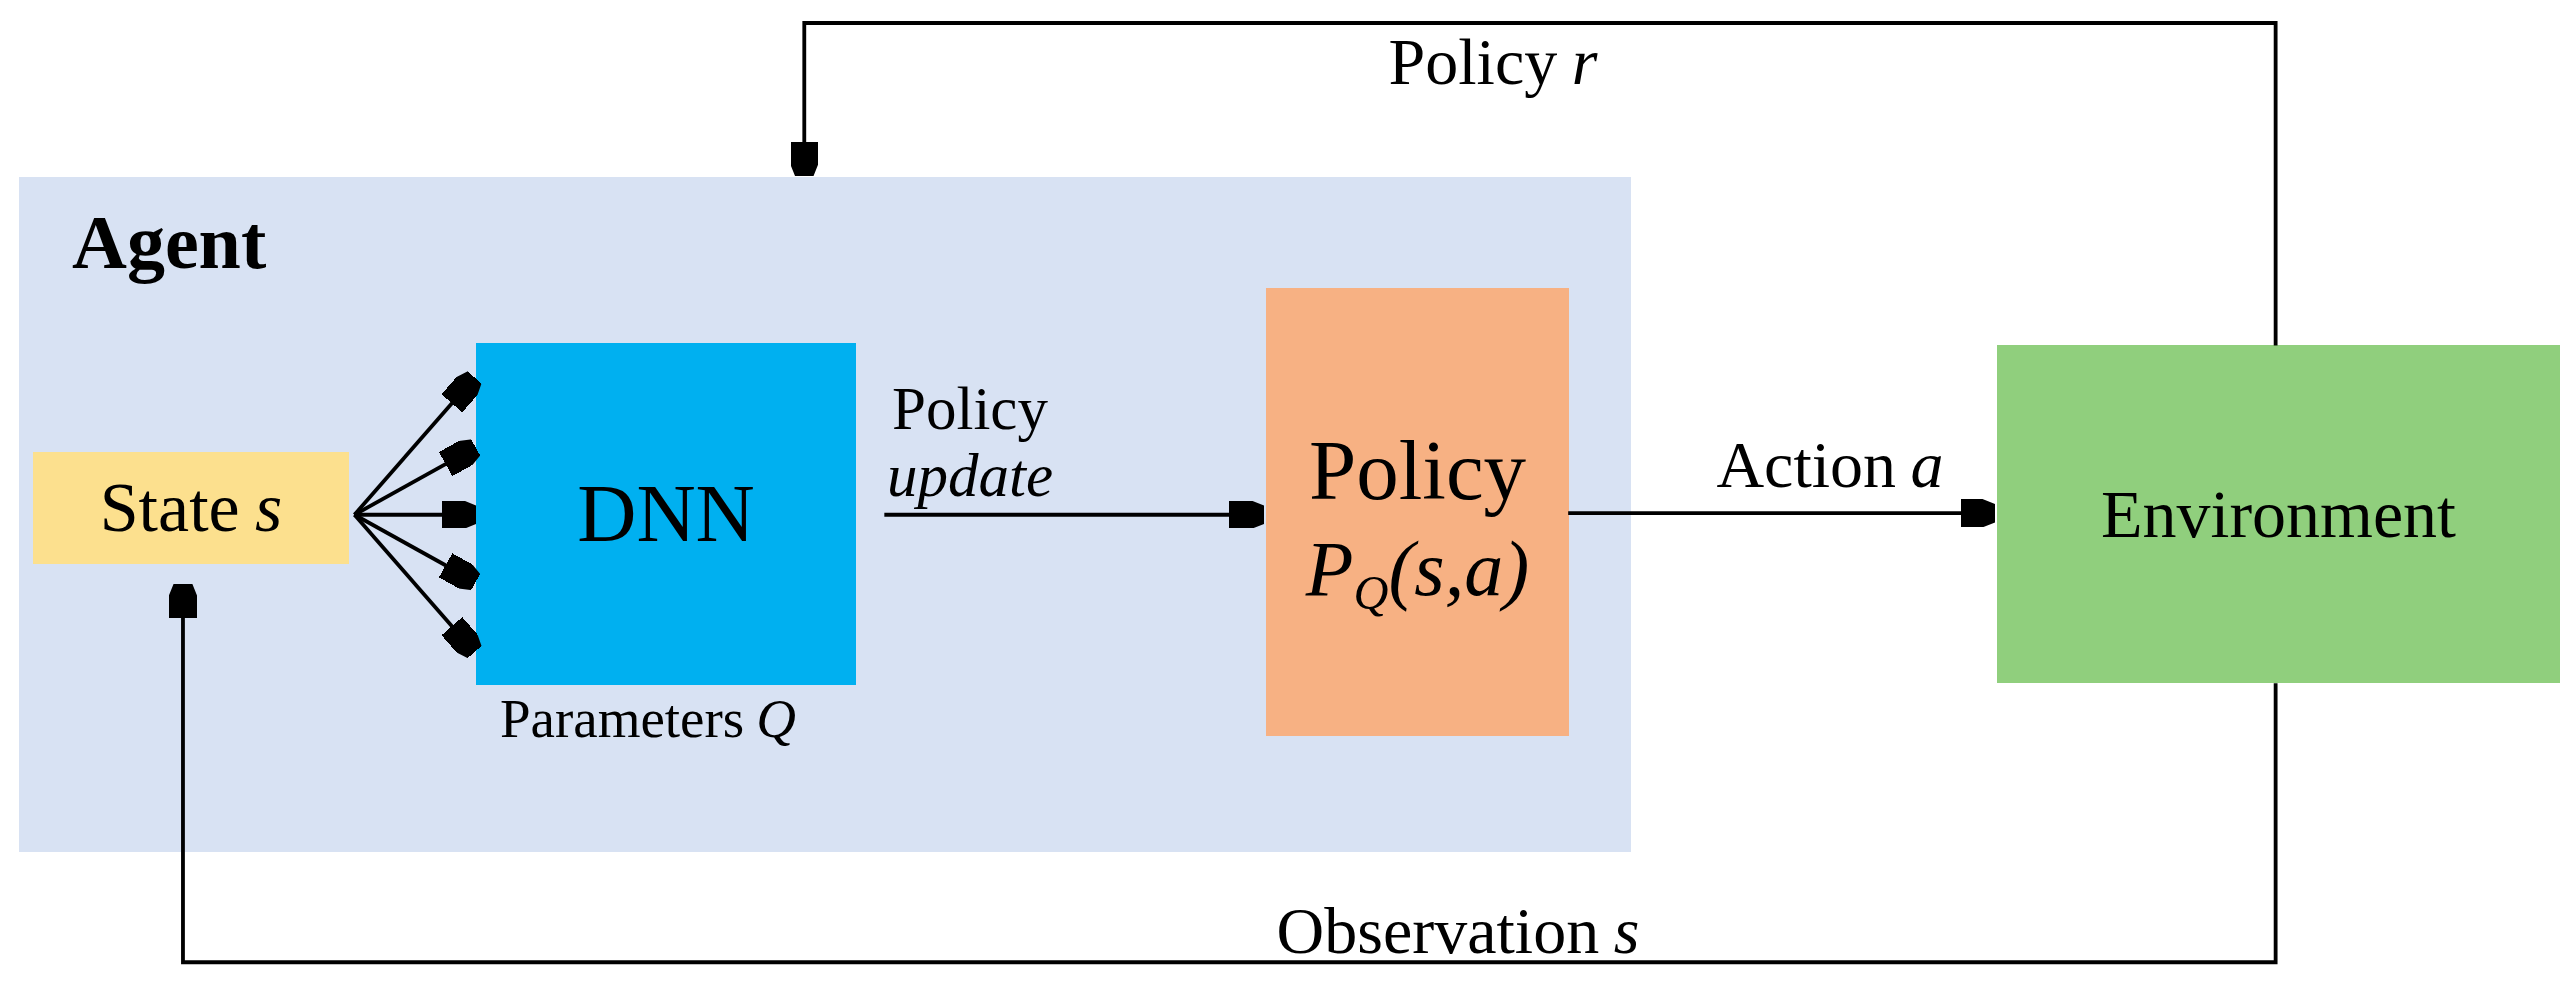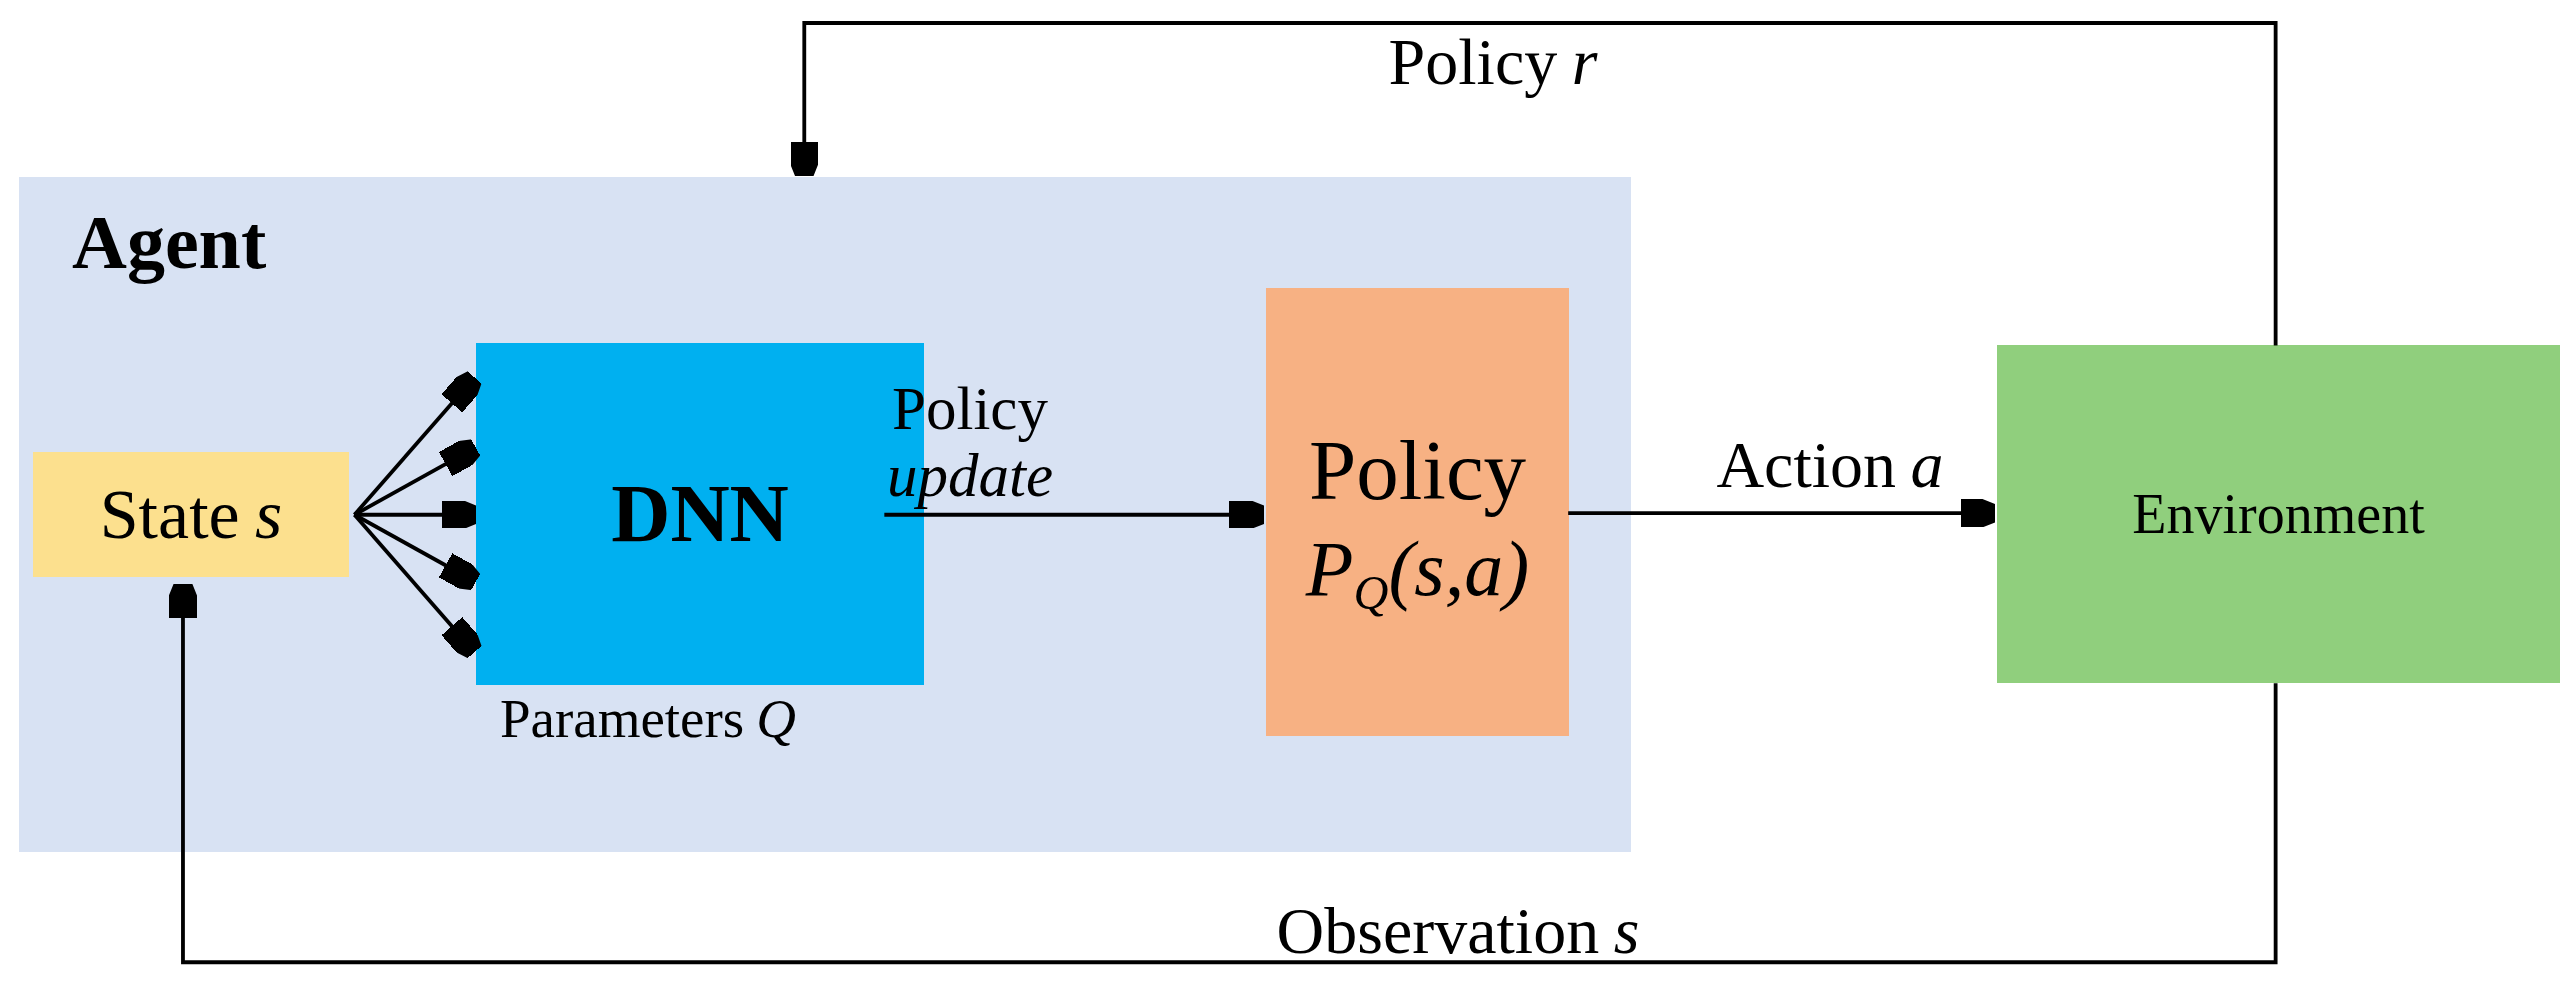--- a/index.html
+++ b/index.html
@@ -20,48 +20,48 @@
     left: 19px; top: 177px; width: 1612px; height: 675px;
     background: var(--color-agent_bg, #d8e2f3);
     z-index: 1;
   }
   .agent-label {
     position: absolute; left: 72px; top: 204px;
     font-size: 76px; font-weight: bold; line-height: 1;
     z-index: 4;
   }
   .state-box {
-    left: 33px; top: 452px; width: 316px; height: 125px;
+    left: 33px; top: 452px; width: 316px; height: 112px;
     background: var(--color-state_bg, #fce08e);
     z-index: 2; font-size: 70px; line-height: 1;
   }
   .dnn-box {
-    left: 476px; top: 343px; width: 448px; height: 342px;
+    left: 476px; top: 343px; width: 380px; height: 342px;
     background: var(--color-dnn_bg, #00b0f0);
-    z-index: 2; font-size: 82px; font-weight: bold; line-height: 1;
+    z-index: 2; font-size: 82px; font-weight: normal; line-height: 1;
   }
   .dnn-caption {
     position: absolute; left: 648px; top: 691px;
     transform: translateX(-50%);
     font-size: 55px; line-height: 1; white-space: nowrap;
     z-index: 4;
   }
   .policy-box {
     left: 1266px; top: 288px; width: 303px; height: 448px;
     background: var(--color-policy_bg, #f7b183);
     z-index: 2; flex-direction: column; gap: 17px;
     padding-top: 20px; box-sizing: border-box;
   }
   .policy-title { font-size: 85px; line-height: 1; }
   .policy-formula { font-size: 78px; line-height: 1; font-style: italic; }
   .policy-formula .sub { font-size: 62%; vertical-align: -28%; }
   .env-box {
     left: 1997px; top: 345px; width: 563px; height: 338px;
     background: var(--color-env_bg, #90cf7d);
-    z-index: 2; font-size: 56px; line-height: 1;
+    z-index: 2; font-size: 68px; line-height: 1;
   }
   .lines { position: absolute; left: 0; top: 0; z-index: 3; pointer-events: none; }
   .lines path { stroke: var(--color-line, #000000); stroke-width: 5; fill: none; }
   .lines .ah { fill: var(--color-line, #000000); }
   .float-label {
     position: absolute; transform: translateX(-50%);
     white-space: nowrap; line-height: 1; z-index: 4; text-align: center;
   }
   .reward-label { left: 1493px; top: 29px; font-size: 66px; }
   .action-label { left: 1830px; top: 432px; font-size: 66px; }

